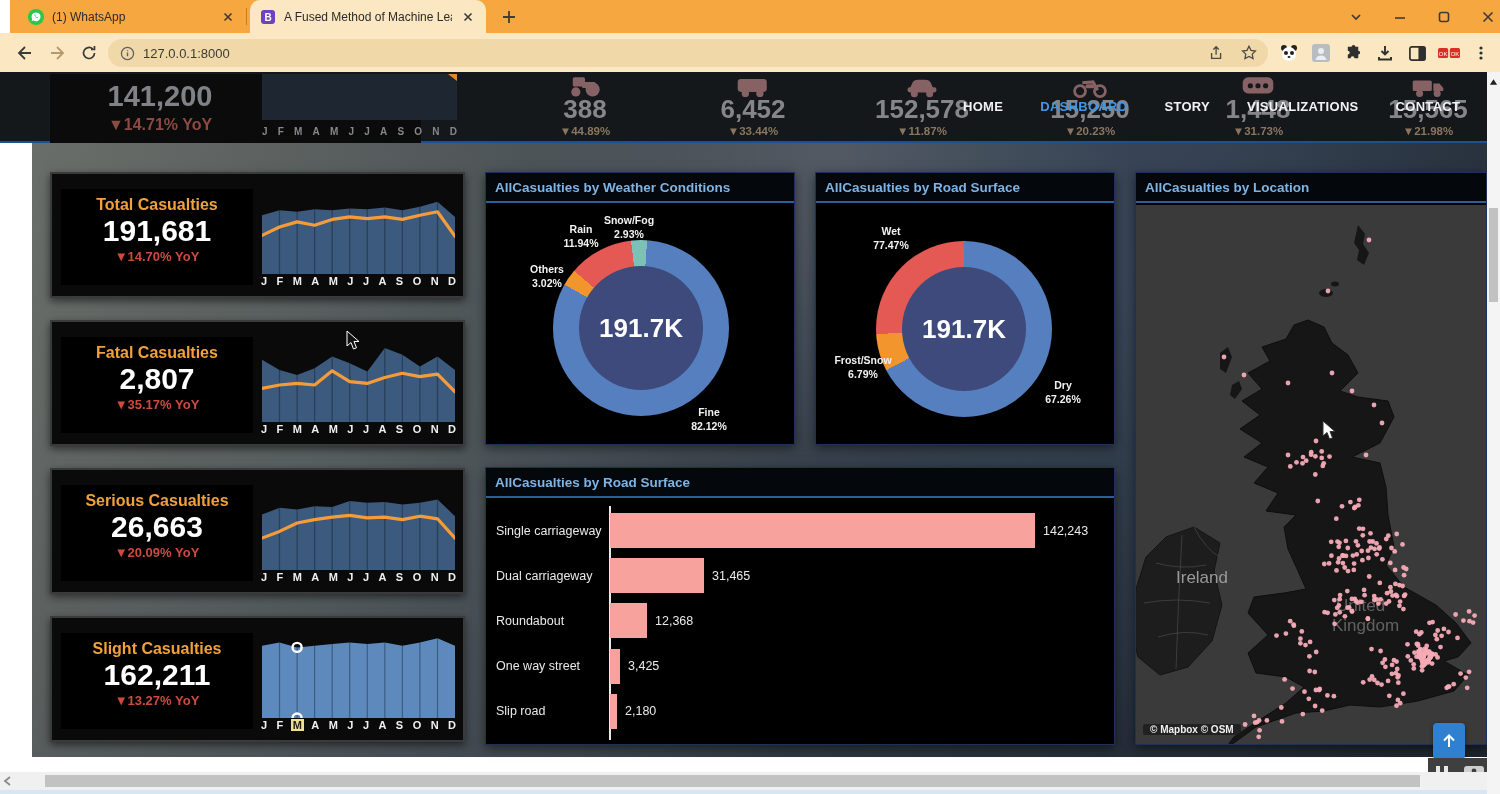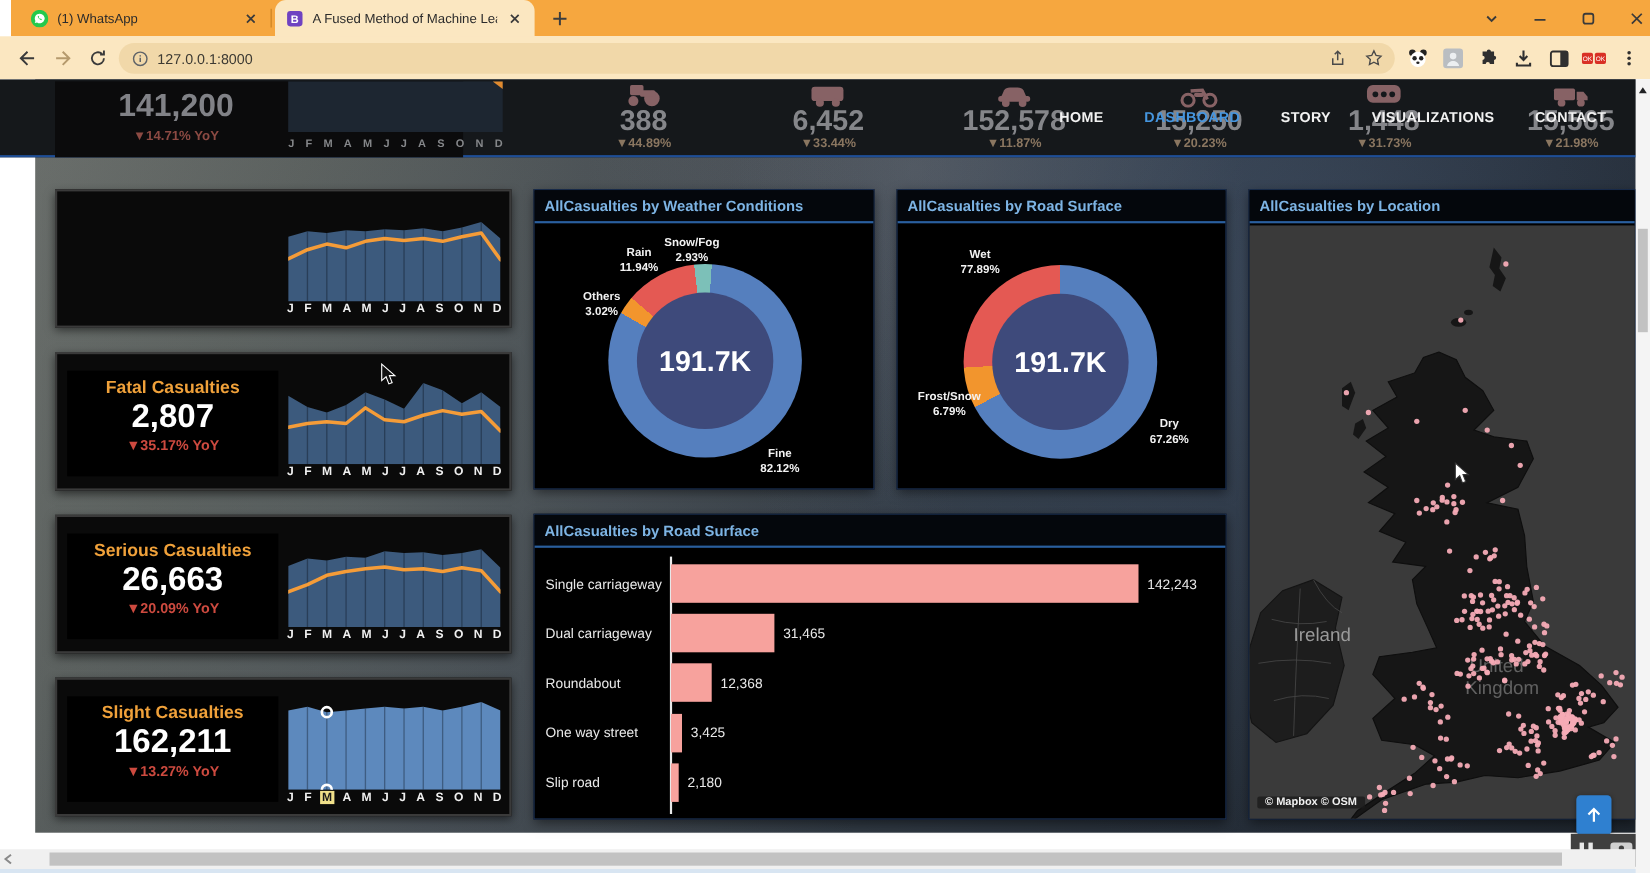--- a/index.html
+++ b/index.html
@@ -31,21 +31,21 @@
   .page{position:absolute;left:0;top:72px;width:1500px;height:722px;background:#fff;overflow:hidden;}
   .dash-bg{position:absolute;left:32px;top:0;width:1455px;height:685px;
     background:
       radial-gradient(circle at 78% 28%, rgba(95,120,160,.28), transparent 42%),
       radial-gradient(circle at 20% 55%, rgba(130,140,130,.20), transparent 45%),
       radial-gradient(circle at 55% 12%, rgba(150,150,150,.25), transparent 30%),
       linear-gradient(115deg,#6a6e6b 0%,#585d5c 16%,#414850 38%,#2f3842 60%,#242c36 80%,#1d242c 100%);}
   .topband{position:absolute;left:0;top:0;width:1487px;height:71px;background:#15181b;border-bottom:2px solid #1e4e96;}
   .fade-card{position:absolute;left:50px;top:2px;width:371px;height:69px;background:#0b0b0c;}
   .fade-val{position:absolute;left:10px;top:6px;width:200px;text-align:center;font-size:29px;font-weight:bold;color:#818287;}
-  .fade-delta{position:absolute;left:10px;top:42px;width:200px;text-align:center;font-size:12px;font-weight:bold;color:#8c4a43;}
+  .fade-delta{position:absolute;left:10px;top:42px;width:200px;text-align:center;font-size:16px;font-weight:bold;color:#8c4a43;}
   .fade-chartbox{position:absolute;left:212px;top:0;width:195px;height:46px;background:#1d2631;}
   .fade-tri{position:absolute;right:0;top:0;width:0;height:0;border-top:7px solid #e08a2f;border-left:9px solid transparent;}
   .fade-months{position:absolute;left:212px;top:52px;width:195px;display:flex;justify-content:space-between;
     font-size:10px;font-weight:bold;color:#85878a;}
   .fade-kpi{position:absolute;top:0;width:150px;text-align:center;}
   .fade-kpi .vehicle{height:24px;opacity:.85;}
   .fade-kpi .fv{font-size:26px;font-weight:bold;color:#85868a;line-height:1.05;}
   .fade-kpi .fd{font-size:11.5px;font-weight:bold;color:#8a7660;margin-top:2px;}
   .mainnav{position:absolute;left:963px;top:27px;display:flex;gap:37px;z-index:6;text-align:right;}
   .nav-item{font-size:13px;font-weight:bold;color:#f2f2f2;letter-spacing:.3px;cursor:pointer;}
@@ -325,20 +325,25 @@
           <span class="nav-item">HOME</span>
           <span class="nav-item active">DASHBOARD</span>
           <span class="nav-item">STORY</span>
           <span class="nav-item">VISUALIZATIONS</span>
           <span class="nav-item">CONTACT</span>
         </nav>
     </div>
 
     <div id="kpi-col">
         <div class="kpi-card" style="top: 100px;">
+    <div class="kpi-left">
+      <div class="kpi-title">Total Casualties</div>
+      <div class="kpi-value">191,681</div>
+      <div class="kpi-delta">▼14.70% YoY</div>
+    </div>
     <div class="kpi-chart"><svg width="193" height="84" viewBox="0 0 193 84">
               <path d="M0,84 L0.0,25.2 L17.5,20.2 L35.1,21.8 L52.6,19.3 L70.2,20.2 L87.7,18.5 L105.3,19.3 L122.8,17.6 L140.4,20.2 L157.9,16.8 L175.5,11.8 L193.0,26.9 L193,84 Z" fill="#3c5a7d"></path>
               <line x1="17.5" y1="20.2" x2="17.5" y2="84" stroke="rgba(5,12,20,0.35)" stroke-width="1.2"></line>
               <line x1="35.1" y1="21.8" x2="35.1" y2="84" stroke="rgba(5,12,20,0.35)" stroke-width="1.2"></line>
               <line x1="52.6" y1="19.3" x2="52.6" y2="84" stroke="rgba(5,12,20,0.35)" stroke-width="1.2"></line>
               <line x1="70.2" y1="20.2" x2="70.2" y2="84" stroke="rgba(5,12,20,0.35)" stroke-width="1.2"></line>
               <line x1="87.7" y1="18.5" x2="87.7" y2="84" stroke="rgba(5,12,20,0.35)" stroke-width="1.2"></line>
               <line x1="105.3" y1="19.3" x2="105.3" y2="84" stroke="rgba(5,12,20,0.35)" stroke-width="1.2"></line>
               <line x1="122.8" y1="17.6" x2="122.8" y2="84" stroke="rgba(5,12,20,0.35)" stroke-width="1.2"></line>
               <line x1="140.4" y1="20.2" x2="140.4" y2="84" stroke="rgba(5,12,20,0.35)" stroke-width="1.2"></line>
@@ -501,21 +506,21 @@
           <div class="dlabel" style="left: 247px; top: 188px;">
             <div>Dry</div>
             <div>67.26%</div>
           </div>
           <div class="dlabel" style="left: 47px; top: 163px;">
             <div>Frost/Snow</div>
             <div>6.79%</div>
           </div>
           <div class="dlabel" style="left: 75px; top: 34px;">
             <div>Wet</div>
-            <div>77.89%</div>
+            <div>77.47%</div>
           </div>
         </div>
     </div>
 
     <div class="panel" style="left:485px;top:395px;width:630px;height:278px">
       <div class="panel-title">AllCasualties by Road Surface</div>
       <div class="bar-axis"></div>
       <div id="bar-rows">
           <div class="bar-row" style="top: 40px;">
             <div class="bar-label">Single carriageway</div>

